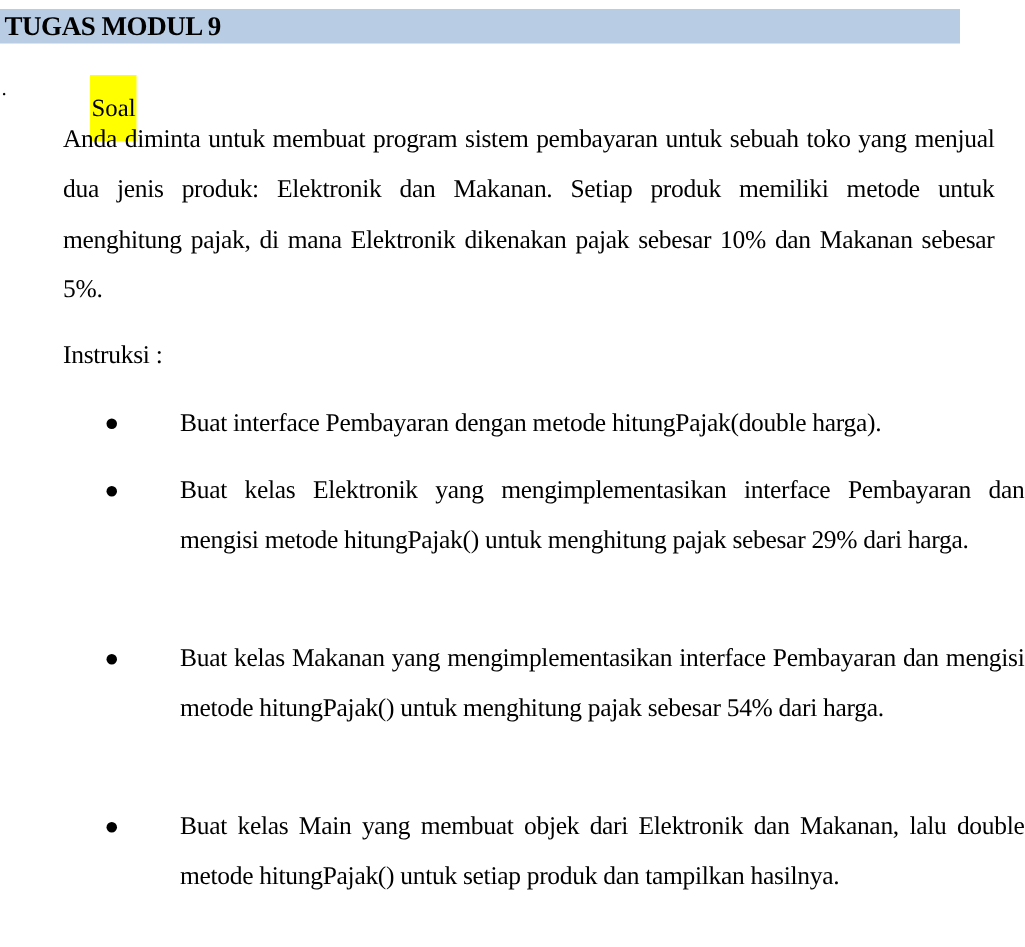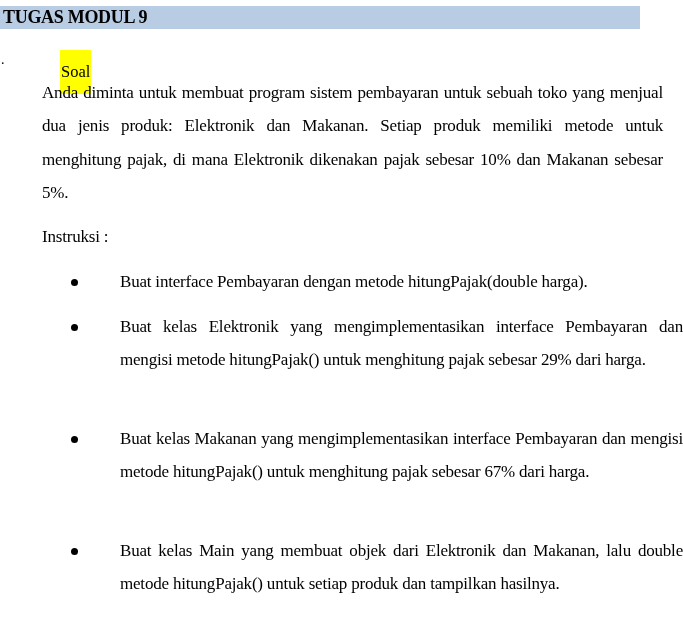--- a/index.html
+++ b/index.html
@@ -53,17 +53,17 @@
 <div class="para instr">Instruksi :</div>
 
 <div class="bullets">
   <div class="bullet-dot" style="top:279px"></div>
   <div class="bullet" style="top:265px">Buat interface Pembayaran dengan metode hitungPajak(double harga).</div>
 
   <div class="bullet-dot" style="top:324px"></div>
   <div class="bullet" style="top:310px">Buat kelas Elektronik yang mengimplementasikan interface Pembayaran dan mengisi metode hitungPajak() untuk menghitung pajak sebesar 29% dari harga.</div>
 
   <div class="bullet-dot" style="top:436px"></div>
-  <div class="bullet" style="top:422px">Buat kelas Makanan yang mengimplementasikan interface Pembayaran dan mengisi metode hitungPajak() untuk menghitung pajak sebesar 67% dari harga.</div>
+  <div class="bullet" style="top:422px">Buat kelas Makanan yang mengimplementasikan interface Pembayaran dan mengisi metode hitungPajak() untuk menghitung pajak sebesar 54% dari harga.</div>
 
   <div class="bullet-dot" style="top:548px"></div>
   <div class="bullet" style="top:534px">Buat kelas Main yang membuat objek dari Elektronik dan Makanan, lalu double metode hitungPajak() untuk setiap produk dan tampilkan hasilnya.</div>
 </div>
 
 </body></html>

